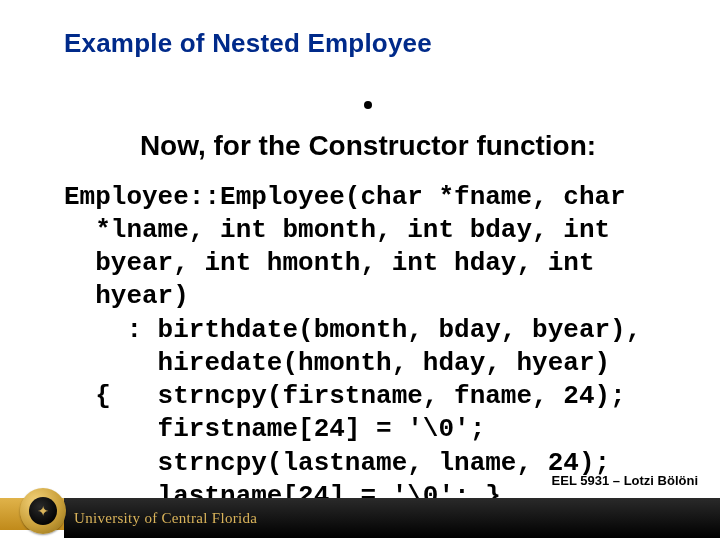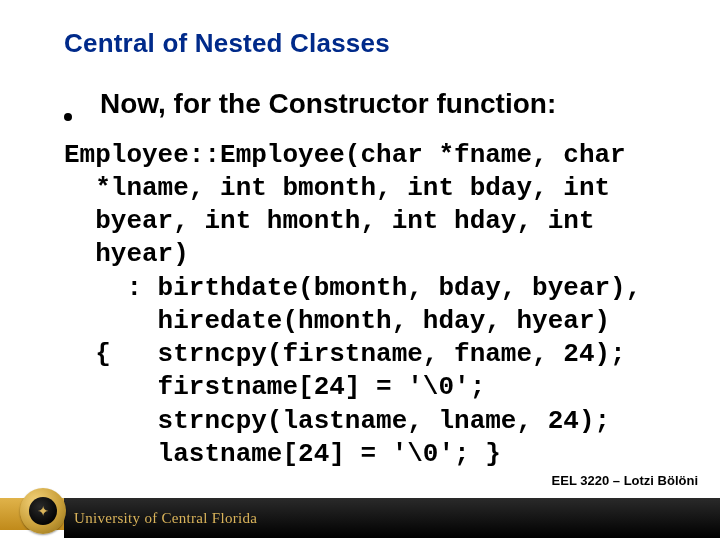--- a/index.html
+++ b/index.html
@@ -18,23 +18,24 @@
   .title {
     font-size: 26px;
     font-weight: 900;
     color: #002a8a;
     font-family: Arial, sans-serif;
     letter-spacing: 0.2px;
     margin-bottom: 28px;
   }
   .bullet-row {
     display: flex;
-    align-items: flex-end;
-    gap: 28px;
+    align-items: center;
+    gap: 20px;
     margin-bottom: 18px;
+    flex-direction: column;
   }
   .bullet-dot {
     width: 8px;
     height: 8px;
     background: #000;
     border-radius: 50%;
     margin-top: 14px;
     flex-shrink: 0;
   }
   .bullet-text {
@@ -122,39 +123,39 @@
     font-size: 13px;
     font-weight: 700;
     color: #000;
   }
 </style>
 </head>
 <body>
 
 <div class="slide">
 
-  <h1 class="title">Central of Nested Classes</h1>
+  <h1 class="title">Example of Nested Employee</h1>
 
   <div class="bullet-row">
     <div class="bullet-dot"></div>
     <div class="bullet-text">Now, for the Constructor function:</div>
   </div>
 
   <div class="code-block">Employee::Employee(char *fname, char
   *lname, int bmonth, int bday, int
   byear, int hmonth, int hday, int
   hyear)
     : birthdate(bmonth, bday, byear),
       hiredate(hmonth, hday, hyear)
   {   strncpy(firstname, fname, 24);
       firstname[24] = '\0';
       strncpy(lastname, lname, 24);
       lastname[24] = '\0'; }</div>
 
-  <div class="course-label">EEL 3220 – Lotzi Bölöni</div>
+  <div class="course-label">EEL 5931 – Lotzi Bölöni</div>
 
   <div class="footer">
     <div class="footer-bar">
       <div class="bar-gold"></div>
       <div class="bar-black">
         <span class="ucf-text">
           <span class="ucf-strong">University of Central Florida</span>
         </span>
       </div>
     </div>

